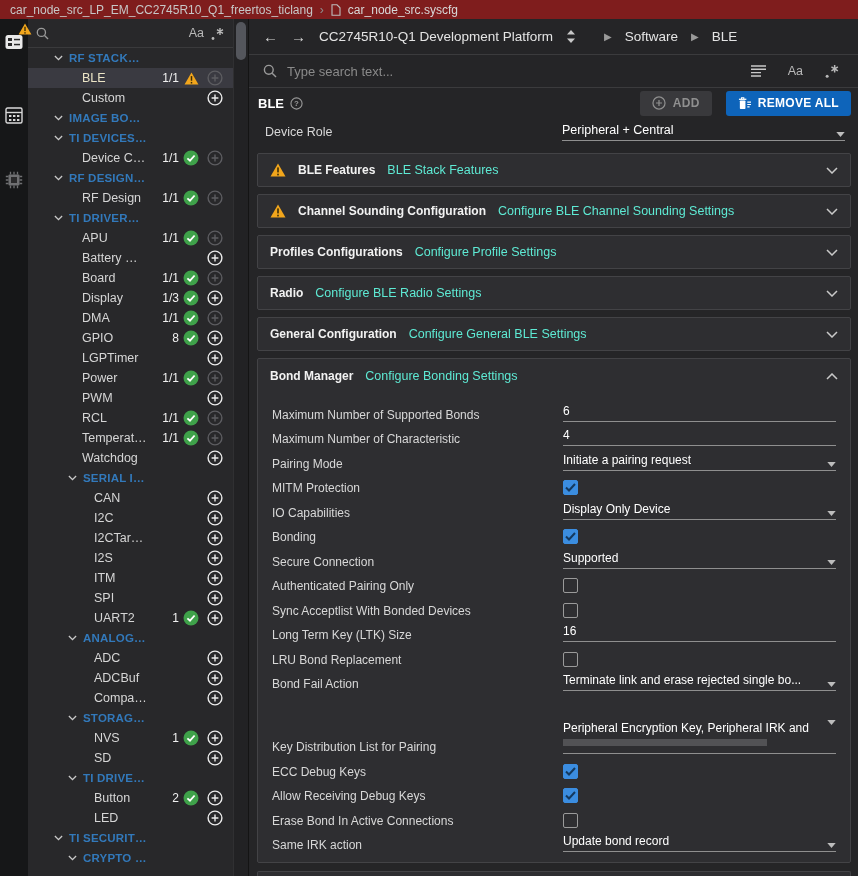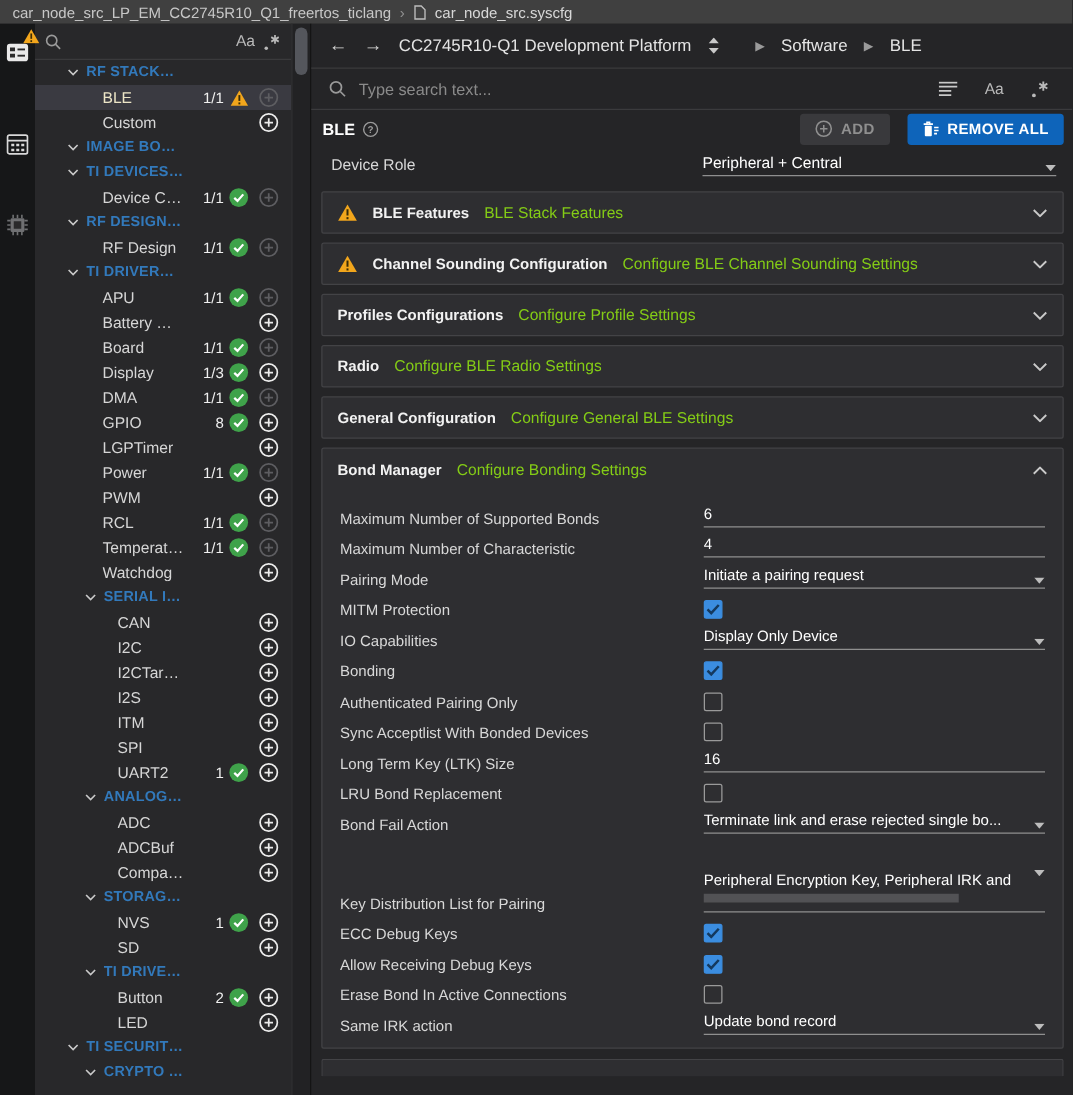--- a/index.html
+++ b/index.html
@@ -4,21 +4,21 @@
 <style>
   * { box-sizing: border-box; margin: 0; padding: 0; }
   html,body { width:858px; height:876px; overflow:hidden; }
   body {
     background:#242426; color:#ddd;
     font-family:"Liberation Sans", sans-serif; font-size:12px;
   }
   svg { display:block; }
 
   
-  .topbar { height:19px; background:#404040; display:flex; align-items:center;
+  .topbar { height:19px; background:#7f1d1d; display:flex; align-items:center;
             padding-left:10px; gap:7px; color:#c7c7c7; font-size:12px; }
   .topbar .sep { color:#8f8f8f; font-size:12px; }
   .topbar .file { color:#d8d8d8; }
 
   .shell { display:flex; height:857px; }
 
   
   .strip { width:28px; background:#161718; position:relative; flex:none; }
   .strip .sicon { position:absolute; left:5px; }
   .badge { position:absolute; left:13px; top:-10px; }
@@ -79,21 +79,21 @@
   .fieldrow .flabel { width:297px; flex:none; color:#d8d8d8; }
   .fvalue { flex:1; margin-right:6px; position:relative; }
   .vline { display:flex; align-items:flex-end; justify-content:space-between; gap:6px;
            border-bottom:1px solid #8f8f8f; padding-bottom:3px; color:#ffffff; }
   .vtext { white-space:nowrap; overflow:hidden; text-overflow:ellipsis; }
 
   
   .card { border:1px solid #434346; background:#2e2e31; border-radius:2px; margin-top:7px; }
   .cardhead { height:34px; display:flex; align-items:center; padding:0 12px; gap:12px; }
   .ctitle { font-weight:bold; font-size:12px; color:#f2f2f2; white-space:nowrap; }
-  .csub { font-size:12.5px; color:#84cc16; white-space:nowrap; overflow:hidden; text-overflow:ellipsis; }
+  .csub { font-size:12.5px; color:#5eead4; white-space:nowrap; overflow:hidden; text-overflow:ellipsis; }
   .cardhead .grow { flex:1; }
   .warnslot { display:none; }
   .card.warning .warnslot { display:flex; }
   .chev-up { transform:rotate(180deg); }
 
   .fields { padding:4px 6px 10px 14px; }
   .frow { display:flex; align-items:flex-end; min-height:24.5px; font-size:12px; }
   .frow .flabel { width:291px; flex:none; color:#d8d8d8; }
   .frow .fvalue { margin-right:8px; }
   .frow .caret, .frow .vline, .frow .vbar, .frow .cbox { display:none; }
@@ -1238,20 +1238,34 @@
               <div class="fvalue">
 
                 <div class="cbox">
                   <svg width="11" height="9" viewBox="0 0 11 9">
                     <path d="M1 4.5 L4 7.5 L10 1" stroke="#14395e" stroke-width="2" fill="none"></path>
                   </svg>
                 </div>
               </div>
             </div>
 
+            <div class="frow select">
+              <span class="flabel">Secure Connection</span>
+              <div class="fvalue">
+                <div class="vline">
+                  <span class="vtext">Supported</span>
+                  <span class="caret">
+                    <svg width="9" height="5" viewBox="0 0 10 6">
+                      <path d="M0 0 H10 L5 6 Z" fill="#bdbdbd"></path>
+                    </svg>
+                  </span>
+                </div>
+
+              </div>
+            </div>
 
             <div class="frow checkbox">
               <span class="flabel">Authenticated Pairing Only</span>
               <div class="fvalue">
 
                 <div class="cbox">
                   
                 </div>
               </div>
             </div>

